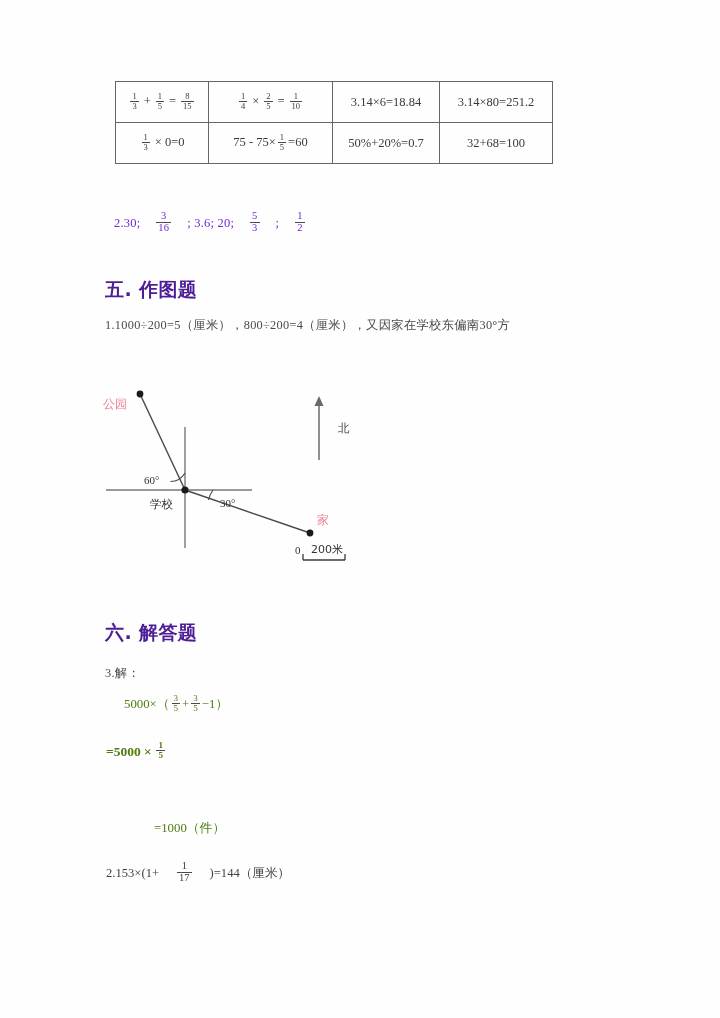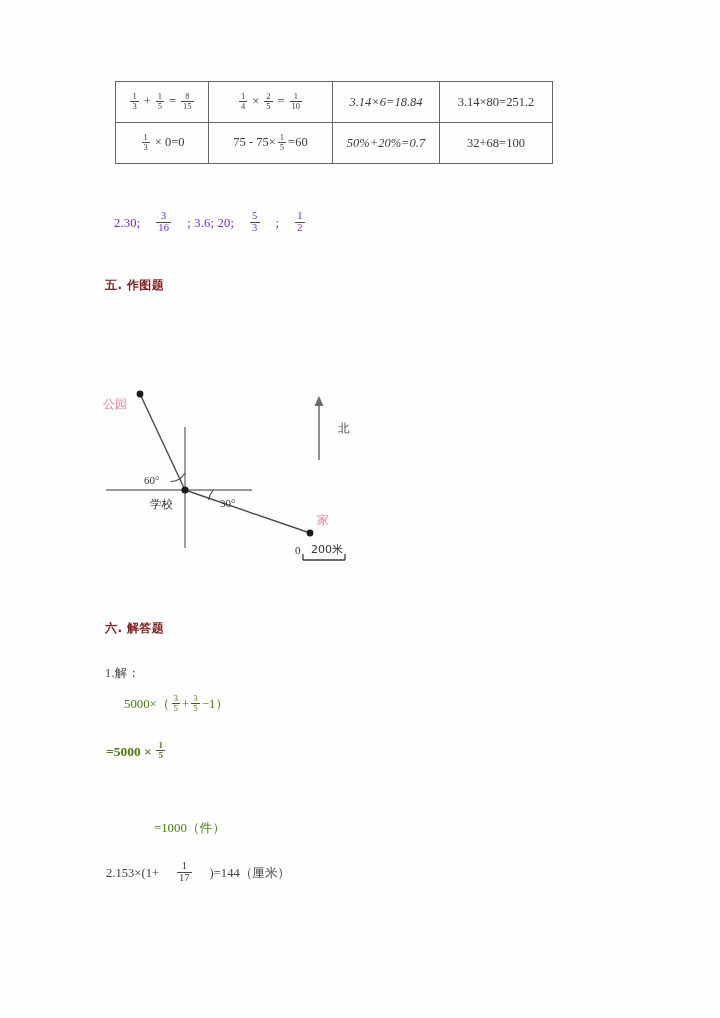--- a/index.html
+++ b/index.html
@@ -59,43 +59,43 @@
     text-align: center;
     vertical-align: middle;
     font-size: 12.5px;
     color: #3a3a3a;
     padding: 0 3px;
     white-space: nowrap;
   }
   .ans-table td .frac { font-size: 8.5px; }
   .ans-table .c1 { width: 86px; }
   .ans-table .c2 { width: 117px; }
-  .ans-table .c3 { width: 100px; font-style: italic; }
+  .ans-table .c3 { width: 100px; }
   .ans-table .c4 { width: 106px; }
   .op { margin: 0 3px; }
 
   
   .row2 {
     position: absolute;
     left: 114px;
     top: 212px;
     font-size: 12.5px;
     color: #6d28d9;
     letter-spacing: 0.2px;
     display: flex;
     align-items: center;
   }
   .row2 .frac { font-size: 10.5px; margin: 0 16px; }
 
   .section-head {
     position: absolute;
     left: 105px;
     font-weight: bold;
-    font-size: 12px;
-    color: #7f1d1d;
+    font-size: 19px;
+    color: #4c1d95;
     font-family: "DejaVu Sans", "Liberation Sans", sans-serif;
     letter-spacing: 0.4px;
   }
   #sec5 { top: 277px; }
   #sec6 { top: 620px; }
 
   .para {
     position: absolute;
     left: 105px;
     font-size: 12.3px;
@@ -218,20 +218,21 @@
         <span class="den">3</span>
       </span>
     <span>;</span>
     <span class="frac">
         <span class="num">1</span>
         <span class="den">2</span>
       </span>
   </div>
 
   <div class="section-head" id="sec5">五. 作图题</div>
+  <div class="para" id="p5l1">1.1000÷200=5（厘米），800÷200=4（厘米），又因家在学校东偏南30°方</div>
 
   <div class="diagram">
     <svg width="300" height="210" viewBox="0 0 300 210" xmlns="http://www.w3.org/2000/svg">
 
       <line x1="6" y1="110" x2="152" y2="110" stroke="#777" stroke-width="1.4"></line>
 
       <line x1="85" y1="47" x2="85" y2="168" stroke="#777" stroke-width="1.4"></line>
 
       <line x1="85" y1="110" x2="40" y2="14" stroke="#4a4a4a" stroke-width="1.4"></line>
 
@@ -256,21 +257,21 @@
       <text x="217" y="144" font-family="DejaVu Sans, Liberation Sans, sans-serif" font-size="12" fill="#ef7f92">家</text>
       <text x="238" y="52" font-family="DejaVu Sans, Liberation Sans, sans-serif" font-size="11.5" fill="#444">北</text>
       <text x="44" y="104" font-family="Liberation Serif, serif" font-size="11" fill="#333">60°</text>
       <text x="120" y="127" font-family="Liberation Serif, serif" font-size="11" fill="#333">30°</text>
       <text x="195" y="174" font-family="Liberation Serif, serif" font-size="11" fill="#333">0</text>
       <text x="211" y="173" font-family="DejaVu Sans, Liberation Sans, sans-serif" font-size="11" fill="#333">200米</text>
     </svg>
   </div>
 
   <div class="section-head" id="sec6">六. 解答题</div>
-  <div class="para" id="p6l1">1.解：</div>
+  <div class="para" id="p6l1">3.解：</div>
 
   <div class="calc" id="calc1">
     <span>5000×（</span>
     <span class="frac">
         <span class="num">3</span>
         <span class="den">5</span>
       </span>
     <span>+</span>
     <span class="frac">
         <span class="num">3</span>

